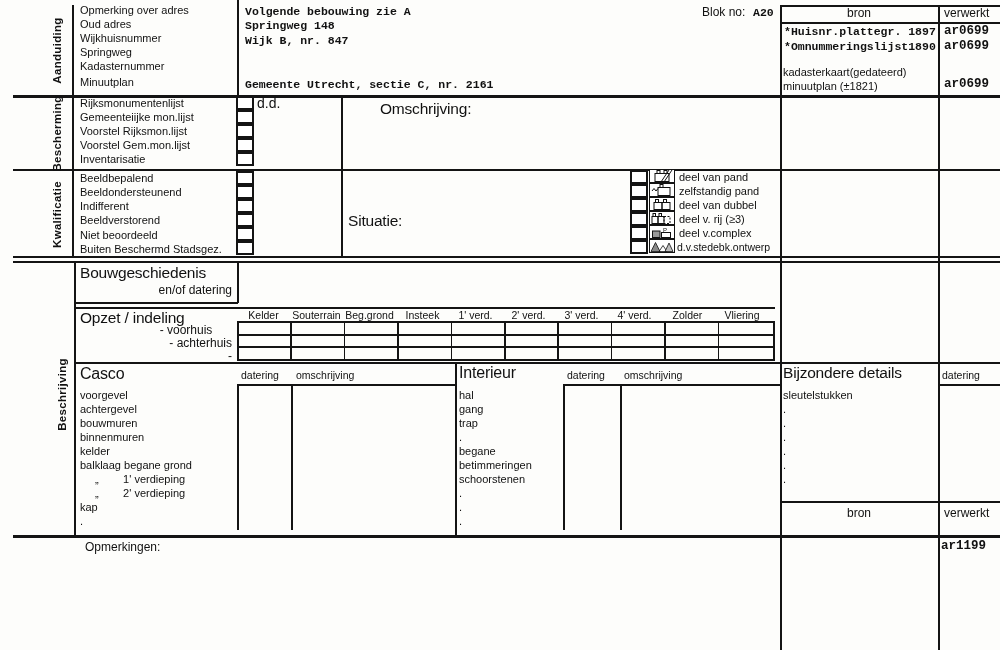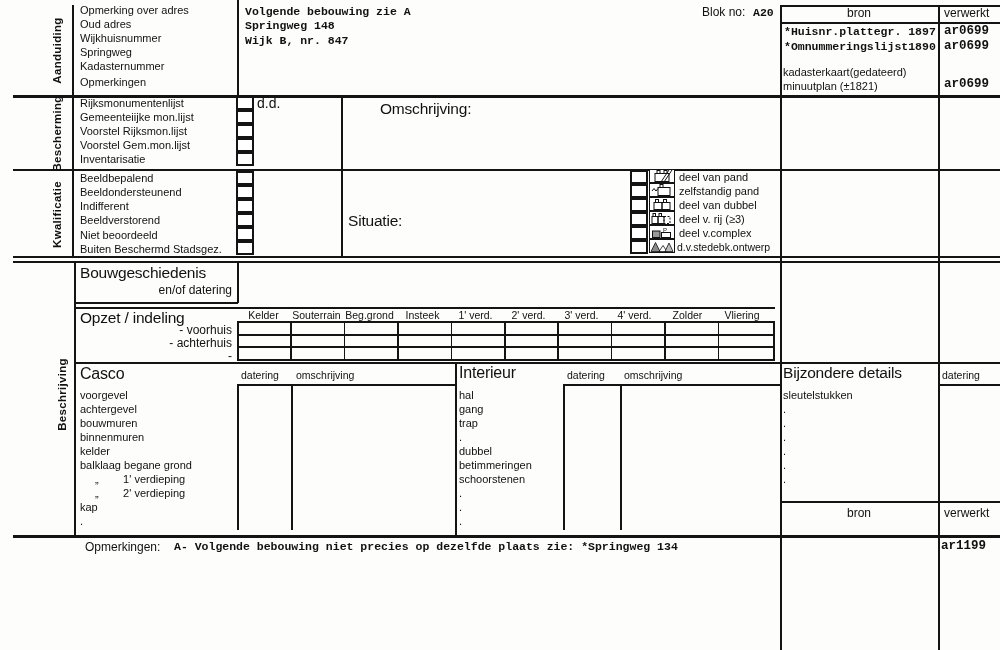--- a/index.html
+++ b/index.html
@@ -40,25 +40,26 @@
   <div class="v" style="left:341px;top:96px;height:162px;"></div>
   <div class="v" style="left:780px;top:5px;height:645px;"></div>
   <div class="v" style="left:938px;top:5px;height:645px;"></div>
 
   <div class="vlabel" style="left:12px;top:44px;width:90px;height:13px;">Aanduiding</div>
   <div class="lbl" style="left:80px;top:4px;">Opmerking over adres</div>
   <div class="lbl" style="left:80px;top:18px;">Oud adres</div>
   <div class="lbl" style="left:80px;top:32px;">Wijkhuisnummer</div>
   <div class="lbl" style="left:80px;top:46px;">Springweg</div>
   <div class="lbl" style="left:80px;top:60px;">Kadasternummer</div>
-  <div class="lbl" style="left:80px;top:76px;">Opmerkingen</div>
+  <div class="lbl" style="left:80px;top:76px;">Minuutplan</div>
 
   <div class="mono" style="left:245px;top:5px;">Volgende bebouwing zie A</div>
   <div class="mono" style="left:245px;top:19px;">Springweg 148</div>
   <div class="mono" style="left:245px;top:34px;">Wijk B, nr. 847</div>
+  <div class="mono" style="left:245px;top:78px;">Gemeente Utrecht, sectie C, nr. 2161</div>
 
   <div class="lbl" style="left:702px;top:6px;font-size:12px;">Blok no:</div>
   <div class="mono" style="left:753px;top:6px;">A20</div>
 
   <div class="h" style="left:780px;top:5px;width:220px;height:1.5px;"></div>
   <div class="h" style="left:780px;top:22px;width:220px;height:1.5px;"></div>
   <div class="lbl" style="left:780px;top:7px;width:158px;text-align:center;font-size:12px;">bron</div>
   <div class="lbl" style="left:944px;top:7px;font-size:12px;">verwerkt</div>
   <div class="mono" style="left:784px;top:25px;">*Huisnr.plattegr. 1897</div>
   <div class="mono" style="left:944px;top:25px;font-size:12.5px;">ar0699</div>
@@ -173,21 +174,21 @@
   <div class="vlabel" style="left:17px;top:388px;width:90px;height:13px;">Beschrijving</div>
   <div class="v" style="left:74px;top:262px;height:274px;"></div>
 
   <div class="title" style="left:80px;top:265px;">Bouwgeschiedenis</div>
   <div class="lbl" style="left:110px;top:284px;width:122px;text-align:right;font-size:12px;">en/of datering</div>
   <div class="v" style="left:237px;top:262px;height:41px;width:1.5px;"></div>
   <div class="h" style="left:74px;top:302px;width:164px;height:1.5px;"></div>
 
   <div class="h" style="left:74px;top:307px;width:701px;height:1.5px;"></div>
   <div class="title" style="left:80px;top:310px;">Opzet / indeling</div>
-  <div class="lbl" style="left:140px;top:324px;width:92px;text-align:right;font-size:12px;">- voorhuis</div>
+  <div class="lbl" style="left:140px;top:324px;width:92px;text-align:center;font-size:12px;">- voorhuis</div>
   <div class="lbl" style="left:140px;top:337px;width:92px;text-align:right;font-size:12px;">- achterhuis</div>
   <div class="lbl" style="left:140px;top:350px;width:92px;text-align:right;font-size:12px;">-</div>
 
   <div class="colhdr" style="left:237px;top:309px;width:53px;">Kelder</div>
   <div class="colhdr" style="left:290px;top:309px;width:53px;">Souterrain</div>
   <div class="colhdr" style="left:343px;top:309px;width:53px;">Beg.grond</div>
   <div class="colhdr" style="left:396px;top:309px;width:53px;">Insteek</div>
   <div class="colhdr" style="left:449px;top:309px;width:53px;">1' verd.</div>
   <div class="colhdr" style="left:502px;top:309px;width:53px;">2' verd.</div>
   <div class="colhdr" style="left:555px;top:309px;width:53px;">3' verd.</div>
@@ -232,21 +233,21 @@
   <div class="title" style="left:459px;top:365px;font-size:16px;">Interieur</div>
   <div class="lbl-sm" style="left:567px;top:370px;font-size:10.5px;">datering</div>
   <div class="lbl-sm" style="left:624px;top:370px;font-size:10.5px;">omschrijving</div>
   <div class="h" style="left:563px;top:384px;width:217px;height:1.5px;"></div>
   <div class="v" style="left:563px;top:384px;height:146px;width:1.5px;"></div>
   <div class="v" style="left:620px;top:384px;height:146px;width:1.5px;"></div>
   <div class="lbl" style="left:459px;top:389px;">hal</div>
   <div class="lbl" style="left:459px;top:403px;">gang</div>
   <div class="lbl" style="left:459px;top:417px;">trap</div>
   <div class="lbl" style="left:459px;top:431px;">.</div>
-  <div class="lbl" style="left:459px;top:445px;">dubbel</div>
+  <div class="lbl" style="left:459px;top:445px;">begane</div>
   <div class="lbl" style="left:459px;top:459px;text-align:right;">betimmeringen</div>
   <div class="lbl" style="left:459px;top:473px;">schoorstenen</div>
   <div class="lbl" style="left:459px;top:487px;">.</div>
   <div class="lbl" style="left:459px;top:501px;">.</div>
   <div class="lbl" style="left:459px;top:515px;">.</div>
 
   <div class="title" style="left:783px;top:365px;">Bijzondere details</div>
   <div class="lbl-sm" style="left:942px;top:370px;font-size:10.5px;">datering</div>
   <div class="h" style="left:938px;top:384px;width:62px;height:1.5px;"></div>
   <div class="lbl" style="left:783px;top:389px;">sleutelstukken</div>
@@ -256,15 +257,14 @@
   <div class="lbl" style="left:783px;top:445px;">.</div>
   <div class="lbl" style="left:783px;top:459px;">.</div>
   <div class="lbl" style="left:783px;top:473px;">.</div>
 
   <div class="h" style="left:780px;top:501px;width:220px;height:1.5px;"></div>
   <div class="lbl" style="left:780px;top:507px;width:158px;text-align:center;font-size:12px;">bron</div>
   <div class="lbl" style="left:944px;top:507px;font-size:12px;">verwerkt</div>
   <div class="mono" style="left:941px;top:540px;font-size:12.5px;">ar1199</div>
 
   <div class="lbl" style="left:85px;top:541px;font-size:12px;">Opmerkingen:</div>
-  <div class="mono" style="left:174px;top:540px;">A- Volgende bebouwing niet precies op dezelfde plaats zie: *Springweg 134</div>
 
 </div>
 
 </body></html>

